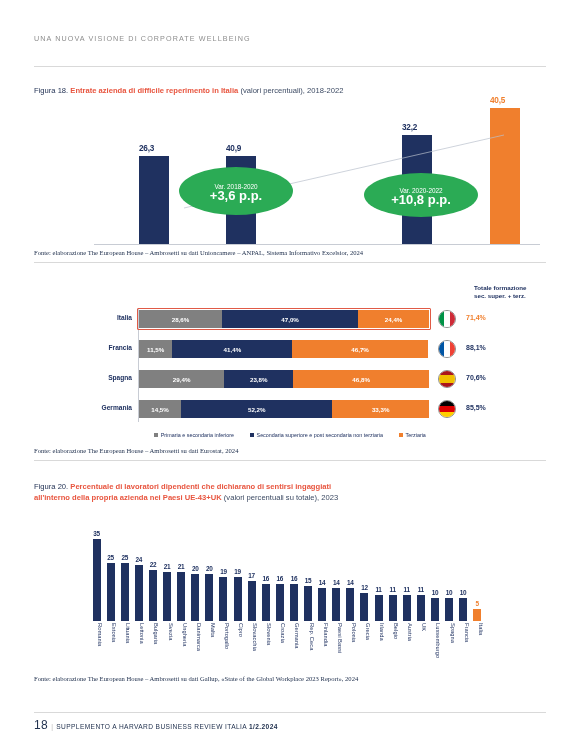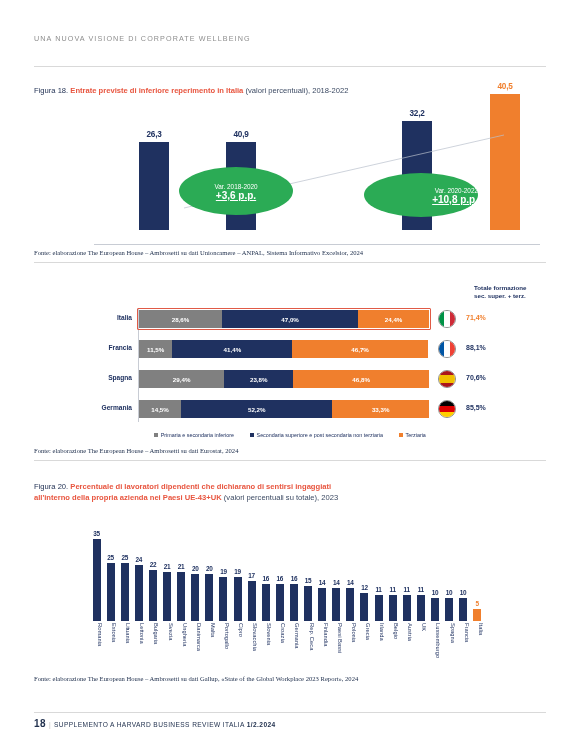--- a/index.html
+++ b/index.html
@@ -39,21 +39,21 @@
   .hrule { width: 512px; height: 1px; background: #d9d9d9; }
 
   
   .fig18 { position: absolute; left: 34px; top: 86px; width: 512px; }
   .fig18-plot { position: relative; height: 142px; margin-top: 6px; }
   .fig18-baseline {
     position: absolute; left: 60px; right: 6px; bottom: 0;
     height: 1px; background: #c8ccd4;
   }
   .f18-col {
-    position: absolute; bottom: 15px; width: 30px; text-align: center;
+    position: absolute; bottom: 1px; width: 30px; 
   }
   .f18-bar { width: 30px; background: #1f3160; margin: 0 auto; }
   .f18-bar.accent { background: #f07f2d; }
   .f18-val {
     font-size: 8.2px; font-weight: bold; color: #1f3160;
     margin-bottom: 3px; letter-spacing: -0.2px;
   }
   .f18-val.accent { color: #f07f2d; }
   .f18-axis { position: relative; height: 18px; margin-top: 2px; }
   .f18-axis .tick {
@@ -63,21 +63,21 @@
   .bubble {
     position: absolute;
     border-radius: 50%;
     background: #2bab55;
     color: #ffffff;
     display: flex; flex-direction: column;
     align-items: center; justify-content: center;
     text-align: center; z-index: 5;
   }
   .bubble .b1 { font-size: 6.4px; line-height: 9px; }
-  .bubble .b2 { font-size: 10px; font-weight: bold; line-height: 9px; text-decoration: underline; }
+  .bubble .b2 { font-size: 13px; font-weight: bold; line-height: 9px; }
   .trendline { position: absolute; z-index: 1; }
 
   
   .fig19 { position: absolute; left: 34px; top: 276px; width: 512px; }
   .f19-head { display: flex; justify-content: space-between; align-items: flex-start; }
   .f19-totlabel {
     font-size: 6.2px; font-weight: bold; color: #1f3160;
     line-height: 8px; text-align: left; padding-top: 8px; width: 72px;
   }
   .f19-chart { position: relative; margin-top: 8px; height: 122px; }
@@ -143,36 +143,36 @@
     white-space: nowrap;
   }
 
   
   .rule-bot { position: absolute; left: 34px; top: 712px; width: 512px; height: 1px; background: #d9d9d9; }
   .footer {
     position: absolute; left: 34px; top: 718px;
     font-size: 6.6px; color: #22324f; letter-spacing: 0.4px;
     font-family: "Liberation Sans", sans-serif;
   }
-  .footer .pg { font-weight: bold; font-size: 10px; }
+  .footer .pg { font-weight: normal; font-size: 12px; }
   .footer .sep { color: #b9b9b9; margin: 0 3px; }
   .footer .bold { font-weight: bold; }
 </style>
 </head>
 <body>
 
 <div class="page">
 
   <div class="running-head">UNA NUOVA VISIONE DI CORPORATE WELLBEING</div>
   <div class="rule-top"></div>
 
   <div class="fig18">
     <div class="fig-title">
       <span>Figura 18.</span>
-      <span class="hl">Entrate previste di inferiore reperimento in Italia</span>
+      <span class="hl">Entrate azienda di difficile reperimento in Italia</span>
       <span class="sub">(valori percentuali), 2018-2022</span>
     </div>
 
     <div class="fig18-plot">
       <svg class="trendline" width="512" height="142" viewBox="0 0 512 142">
         <line x1="150" y1="183" x2="470" y2="110" stroke="#b9c0cc" stroke-width="0.7" transform="translate(0,-78)"></line>
       </svg>
       <div class="fig18-baseline"></div>
 
       <div class="f18-col" id="f18-c0" style="left:105px;">
@@ -189,21 +189,21 @@
       </div>
       <div class="f18-col" style="left:456px;">
         <div class="f18-val accent">40,5</div>
         <div class="f18-bar accent" style="height:136px;"></div>
       </div>
 
       <div class="bubble" style="left:145px; top:64px; width:114px; height:48px;">
         <div class="b1">Var. 2018-2020</div>
         <div class="b2">+3,6 p.p.</div>
       </div>
-      <div class="bubble" style="left:330px; top:70px; width:114px; height:44px;align-items:flex-end;">
+      <div class="bubble" style="left:330px; top:70px; width:114px; height:44px;">
         <div class="b1">Var. 2020-2022</div>
         <div class="b2">+10,8 p.p.</div>
       </div>
     </div>
 
 
     <div class="fonte" style="margin-top:4px;">Fonte: elaborazione The European House – Ambrosetti su dati Unioncamere – ANPAL, Sistema Informativo Excelsior, 2024</div>
     <div class="hrule" style="margin-top:6px;"></div>
   </div>
 

